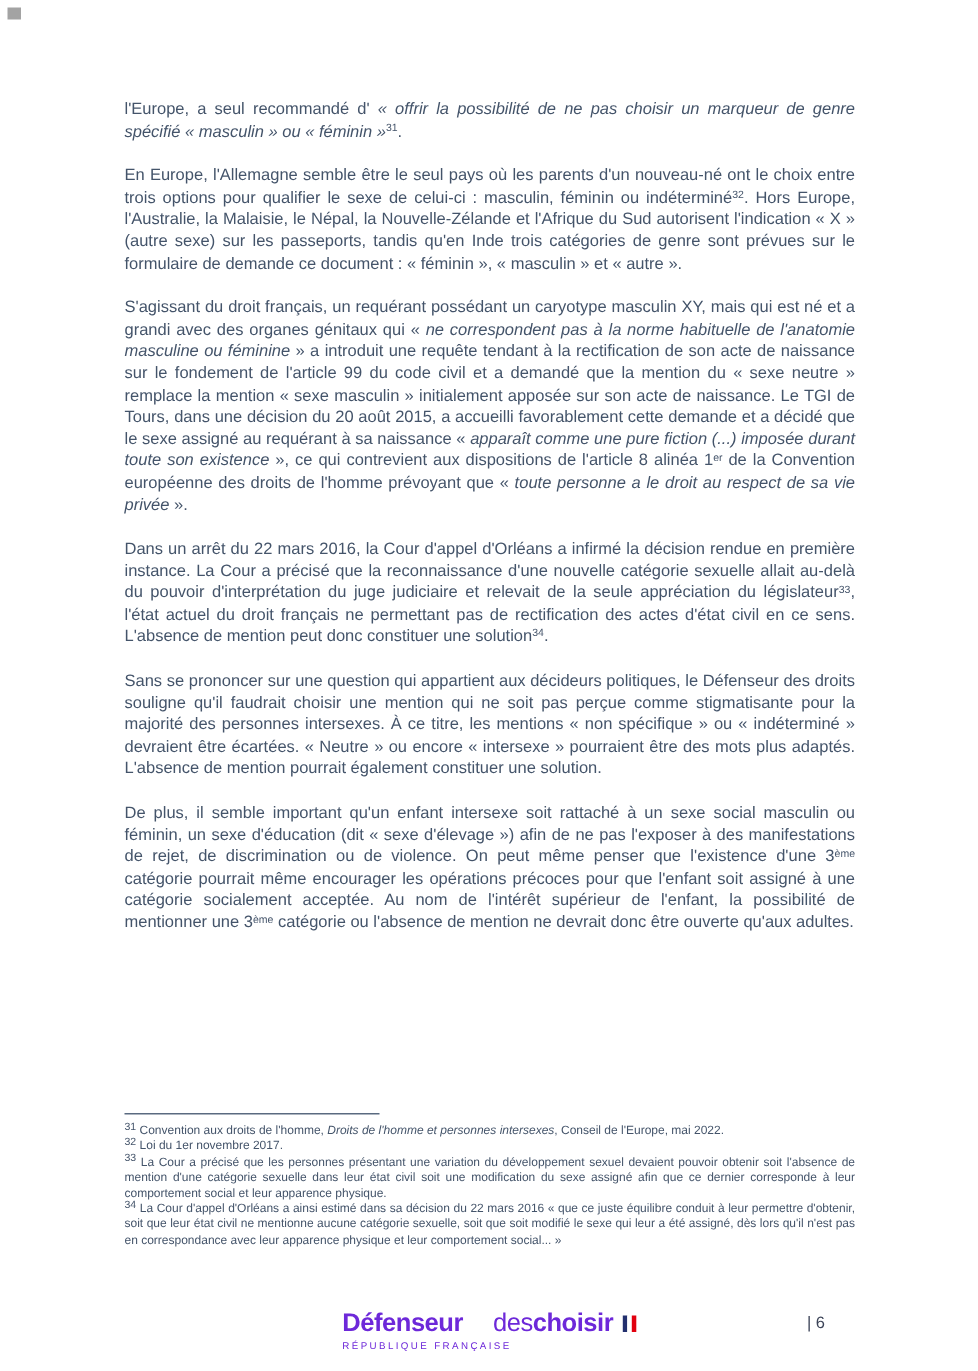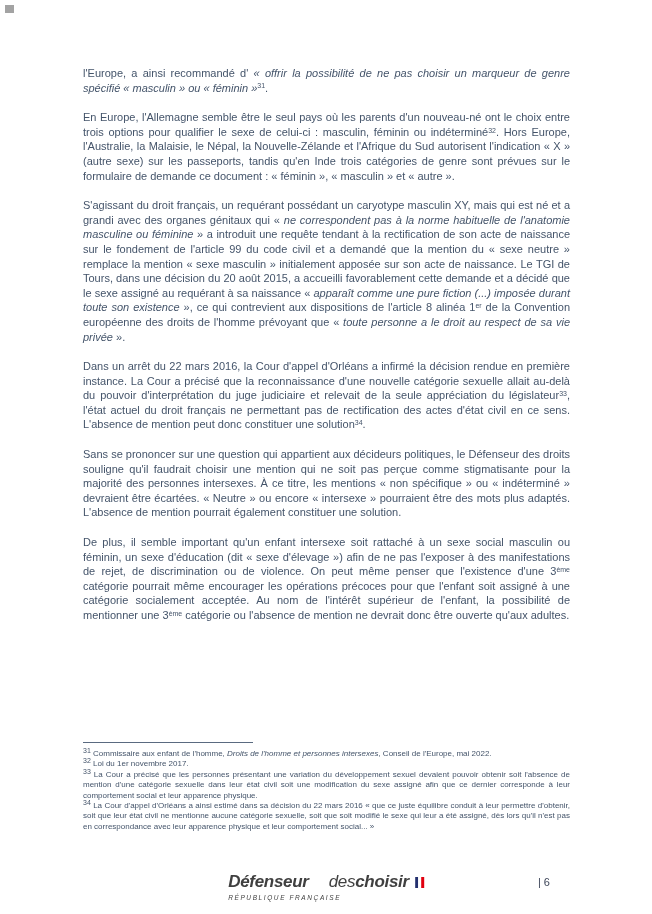--- a/index.html
+++ b/index.html
@@ -61,23 +61,22 @@
     margin-bottom: 6px;
   }
   .footnotes p.footnote {
     margin: 0;
   }
   .footer-logo {
     position: absolute;
     left: 50%;
     top: 872px;
     transform: translateX(-50%);
-    color: #404040;
+    color: #6d28d9;
     white-space: nowrap;
-    font-style: italic;
   }
   .logo-text {
     font-size: 17px;
     letter-spacing: -0.3px;
     display: flex;
     align-items: center;
   }
   .logo-text .bold { font-weight: 700; }
   .logo-text .light { font-weight: 400; margin-left: 20px; }
   .flag-icon {
@@ -115,31 +114,31 @@
   }
 </style>
 </head>
 <body>
 
 <div class="page">
 
   <div class="corner-mark"></div>
 
   <div class="content">
-    <p class="para"><span>l'Europe, a ainsi recommandé d' </span><span class="it">«&nbsp;offrir la possibilité de ne pas choisir un marqueur de genre spécifié «&nbsp;masculin&nbsp;» ou «&nbsp;féminin&nbsp;»</span><sup>31</sup><span>.</span></p>
+    <p class="para"><span>l'Europe, a seul recommandé d' </span><span class="it">«&nbsp;offrir la possibilité de ne pas choisir un marqueur de genre spécifié «&nbsp;masculin&nbsp;» ou «&nbsp;féminin&nbsp;»</span><sup>31</sup><span>.</span></p>
     <p class="para"><span>En Europe, l'Allemagne semble être le seul pays où les parents d'un nouveau-né ont le choix entre trois options pour qualifier le sexe de celui-ci : masculin, féminin ou indéterminé</span><sup>32</sup><span>. Hors Europe, l'Australie, la Malaisie, le Népal, la Nouvelle-Zélande et l'Afrique du Sud autorisent l'indication «&nbsp;X&nbsp;» (autre sexe) sur les passeports, tandis qu'en Inde trois catégories de genre sont prévues sur le formulaire de demande ce document : «&nbsp;féminin&nbsp;», «&nbsp;masculin&nbsp;» et «&nbsp;autre&nbsp;».</span></p>
     <p class="para"><span>S'agissant du droit français, un requérant possédant un caryotype masculin XY, mais qui est né et a grandi avec des organes génitaux qui «&nbsp;</span><span class="it">ne correspondent pas à la norme habituelle de l'anatomie masculine ou féminine</span><span>&nbsp;» a introduit une requête tendant à la rectification de son acte de naissance sur le fondement de l'article 99 du code civil et a demandé que la mention du «&nbsp;sexe neutre&nbsp;» remplace la mention «&nbsp;sexe masculin&nbsp;» initialement apposée sur son acte de naissance. Le TGI de Tours, dans une décision du 20 août 2015, a accueilli favorablement cette demande et a décidé que le sexe assigné au requérant à sa naissance «&nbsp;</span><span class="it">apparaît comme une pure fiction (...) imposée durant toute son existence</span><span>&nbsp;», ce qui contrevient aux dispositions de l'article 8 alinéa 1</span><sup>er</sup><span> de la Convention européenne des droits de l'homme prévoyant que «&nbsp;</span><span class="it">toute personne a le droit au respect de sa vie privée</span><span>&nbsp;».</span></p>
     <p class="para"><span>Dans un arrêt du 22 mars 2016, la Cour d'appel d'Orléans a infirmé la décision rendue en première instance. La Cour a précisé que la reconnaissance d'une nouvelle catégorie sexuelle allait au-delà du pouvoir d'interprétation du juge judiciaire et relevait de la seule appréciation du législateur</span><sup>33</sup><span>, l'état actuel du droit français ne permettant pas de rectification des actes d'état civil en ce sens. L'absence de mention peut donc constituer une solution</span><sup>34</sup><span>.</span></p>
     <p class="para"><span>Sans se prononcer sur une question qui appartient aux décideurs politiques, le Défenseur des droits souligne qu'il faudrait choisir une mention qui ne soit pas perçue comme stigmatisante pour la majorité des personnes intersexes. À ce titre, les mentions «&nbsp;non spécifique&nbsp;» ou «&nbsp;indéterminé&nbsp;» devraient être écartées. «&nbsp;Neutre&nbsp;» ou encore «&nbsp;intersexe&nbsp;» pourraient être des mots plus adaptés. L'absence de mention pourrait également constituer une solution.</span></p>
     <p class="para"><span>De plus, il semble important qu'un enfant intersexe soit rattaché à un sexe social masculin ou féminin, un sexe d'éducation (dit «&nbsp;sexe d'élevage&nbsp;») afin de ne pas l'exposer à des manifestations de rejet, de discrimination ou de violence. On peut même penser que l'existence d'une 3</span><sup>ème</sup><span> catégorie pourrait même encourager les opérations précoces pour que l'enfant soit assigné à une catégorie socialement acceptée. Au nom de l'intérêt supérieur de l'enfant, la possibilité de mentionner une 3</span><sup>ème</sup><span> catégorie ou l'absence de mention ne devrait donc être ouverte qu'aux adultes.</span></p>
   </div>
 
   <div class="footnotes">
     <div class="footnote-rule"></div>
-    <p class="footnote"><sup>31</sup><span> Commissaire aux enfant de l'homme, </span><span class="it">Droits de l'homme et personnes intersexes</span><span>, Conseil de l'Europe, mai 2022.</span></p>
+    <p class="footnote"><sup>31</sup><span> Convention aux droits de l'homme, </span><span class="it">Droits de l'homme et personnes intersexes</span><span>, Conseil de l'Europe, mai 2022.</span></p>
     <p class="footnote"><sup>32</sup><span> Loi du 1er novembre 2017.</span></p>
     <p class="footnote"><sup>33</sup><span> La Cour a précisé que les personnes présentant une variation du développement sexuel devaient pouvoir obtenir soit l'absence de mention d'une catégorie sexuelle dans leur état civil soit une modification du sexe assigné afin que ce dernier corresponde à leur comportement social et leur apparence physique.</span></p>
     <p class="footnote"><sup>34</sup><span> La Cour d'appel d'Orléans a ainsi estimé dans sa décision du 22 mars 2016 «&nbsp;que ce juste équilibre conduit à leur permettre d'obtenir, soit que leur état civil ne mentionne aucune catégorie sexuelle, soit que soit modifié le sexe qui leur a été assigné, dès lors qu'il n'est pas en correspondance avec leur apparence physique et leur comportement social...&nbsp;»</span></p>
   </div>
 
   <div class="footer-logo">
     <div class="logo-text">
       <span class="bold">Défenseur</span>
         <span class="light">des</span>
         <span class="bold">choisir</span>

